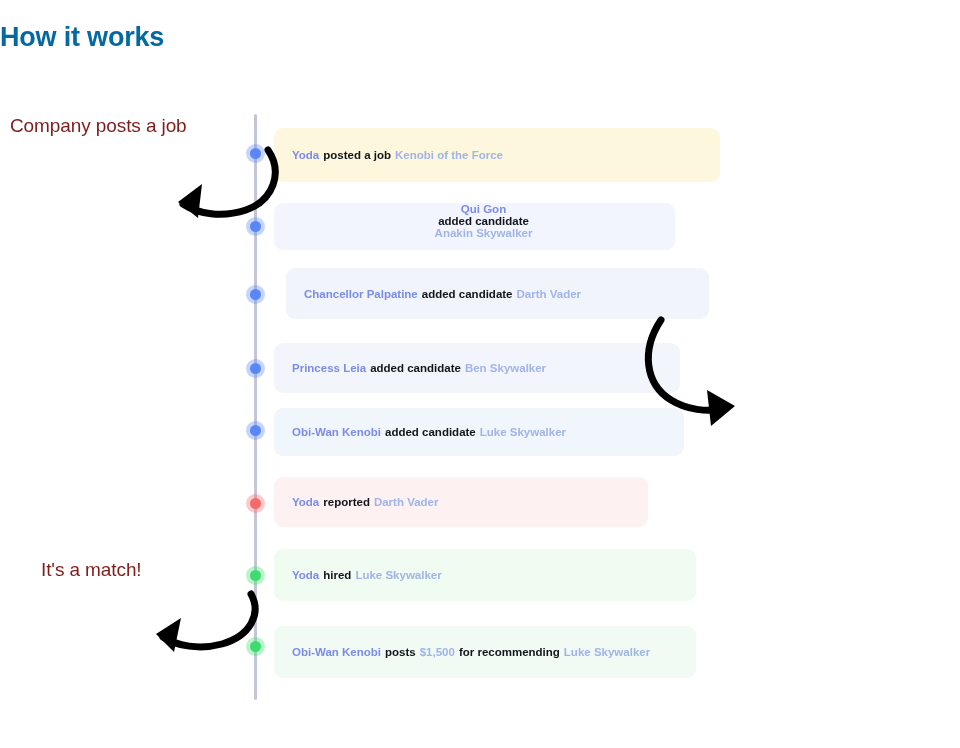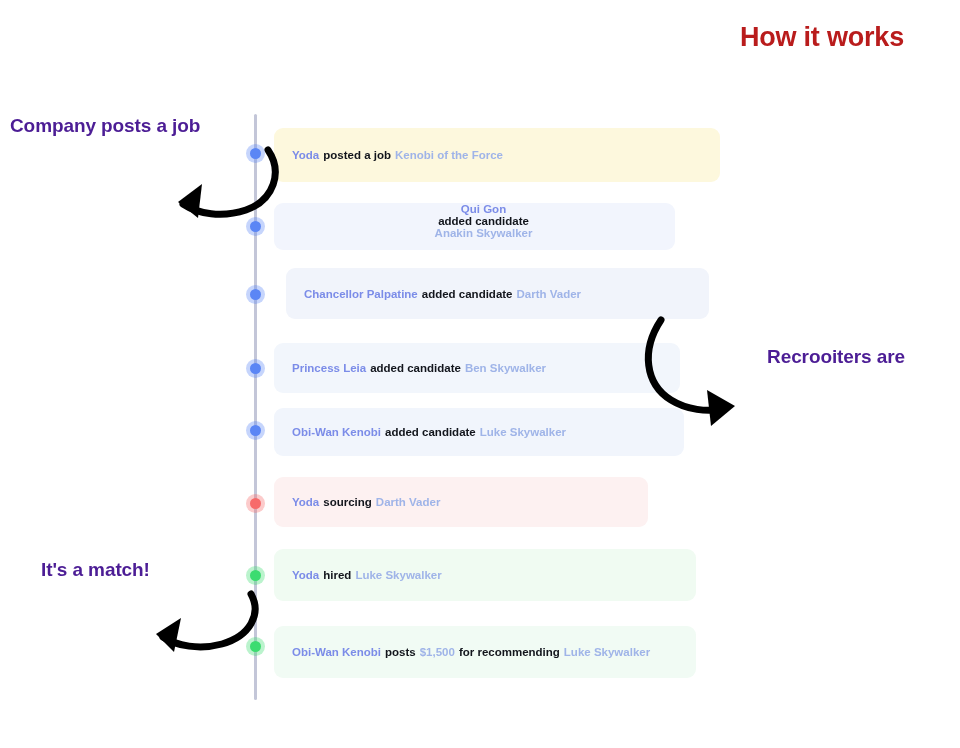--- a/index.html
+++ b/index.html
@@ -13,24 +13,24 @@
     font-family: "Liberation Sans", sans-serif;
     overflow: hidden;
     position: relative;
   }
 
   .page-title {
     position: absolute;
     top: 22px;
     left: 0;
     width: 904px;
-    text-align: right;
+    text-align: left;
     font-size: 27px;
     font-weight: bold;
-    color: #b91c1c;
+    color: #0369a1;
     letter-spacing: -0.2px;
   }
 
   
   .timeline-axis {
     position: absolute;
     left: 254px;
     top: 114px;
     width: 3px;
     height: 586px;
@@ -79,22 +79,22 @@
   .actor   { color: #7b8ce8; font-weight: 600; }
   .verb    { color: #12151c; font-weight: bold; }
   .object  { color: #9fb4e8; font-weight: 600; }
   .amount  { color: #9fb4e8; font-weight: 600; text-align: right; }
   .sp      { display: inline-block; width: 4px; }
 
   
   .annotation {
     position: absolute;
     font-size: 19px;
-    font-weight: bold;
-    color: #4c1d95;
+    font-weight: normal;
+    color: #7f1d1d;
     letter-spacing: -0.1px;
     line-height: 1.28;
   }
   #annotation-company  { left: 10px;  top: 114px; }
   #annotation-sourcing { left: 736px; top: 345px; width: 200px; text-align: center; }
   #annotation-match    { left: 41px;  top: 558px; }
 
   .arrow-svg {
     position: absolute;
     overflow: visible;
@@ -147,21 +147,21 @@
       <span class="actor">Obi-Wan Kenobi</span>
       <span class="sp"></span>
       <span class="verb">added candidate</span>
       <span class="sp"></span>
       <span class="object">Luke Skywalker</span>
     </div>
     <div class="dot" style="left: 250px; top: 425px; background: rgb(91, 134, 245);"></div>
     <div class="card" style="left: 274px; top: 477px; width: 374px; height: 50px; background: rgb(253, 241, 241);">
       <span class="actor">Yoda</span>
       <span class="sp"></span>
-      <span class="verb">sourcing</span>
+      <span class="verb">reported</span>
       <span class="sp"></span>
       <span class="object">Darth Vader</span>
     </div>
     <div class="dot" style="left: 250px; top: 498px; background: rgb(247, 107, 107);"></div>
     <div class="card" style="left: 274px; top: 549px; width: 422px; height: 52px; background: rgb(240, 251, 242);">
       <span class="actor">Yoda</span>
       <span class="sp"></span>
       <span class="verb">hired</span>
       <span class="sp"></span>
       <span class="object">Luke Skywalker</span>
@@ -192,16 +192,15 @@
 </svg>
 
 <svg class="arrow-svg" id="arrow-match" width="125" height="70" viewBox="0 0 125 70" fill="none">
   <path d="M113 2 C124 22 112 44 84 52 C62 58 38 54 25 45" stroke="#000000" stroke-width="7" stroke-linecap="round" fill="none"></path>
   <path d="M43 26 L18 42 L36 60 Z" fill="#000000"></path>
 </svg>
 
 <div class="annotation" id="annotation-company">Company posts a job</div>
 
 <div class="annotation" id="annotation-sourcing">
-  <div>Recrooiters are</div>
 </div>
 
 <div class="annotation" id="annotation-match">It's a match!</div>
 
 </body></html>

